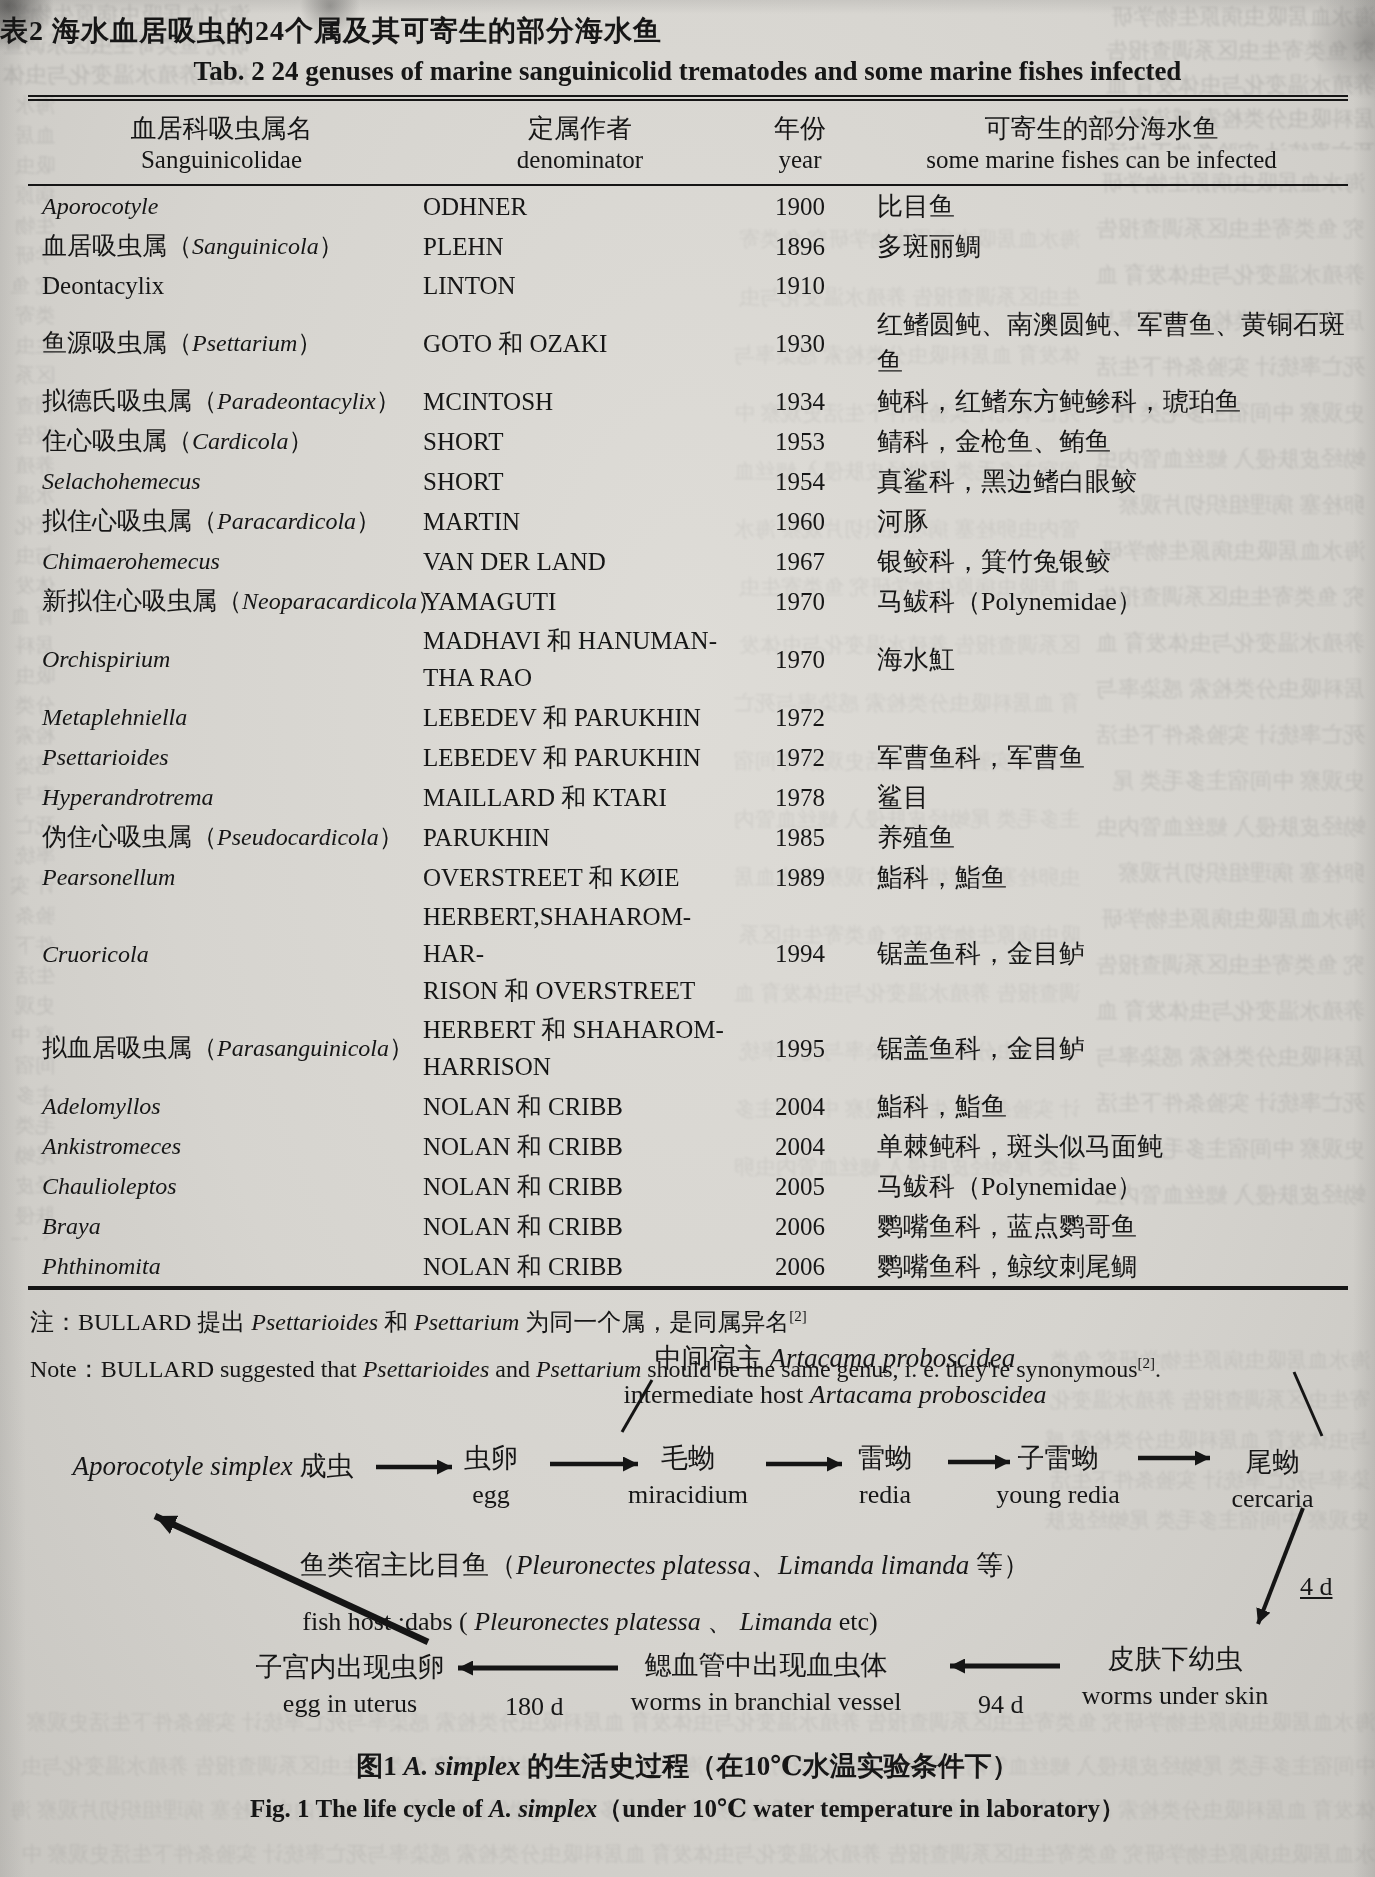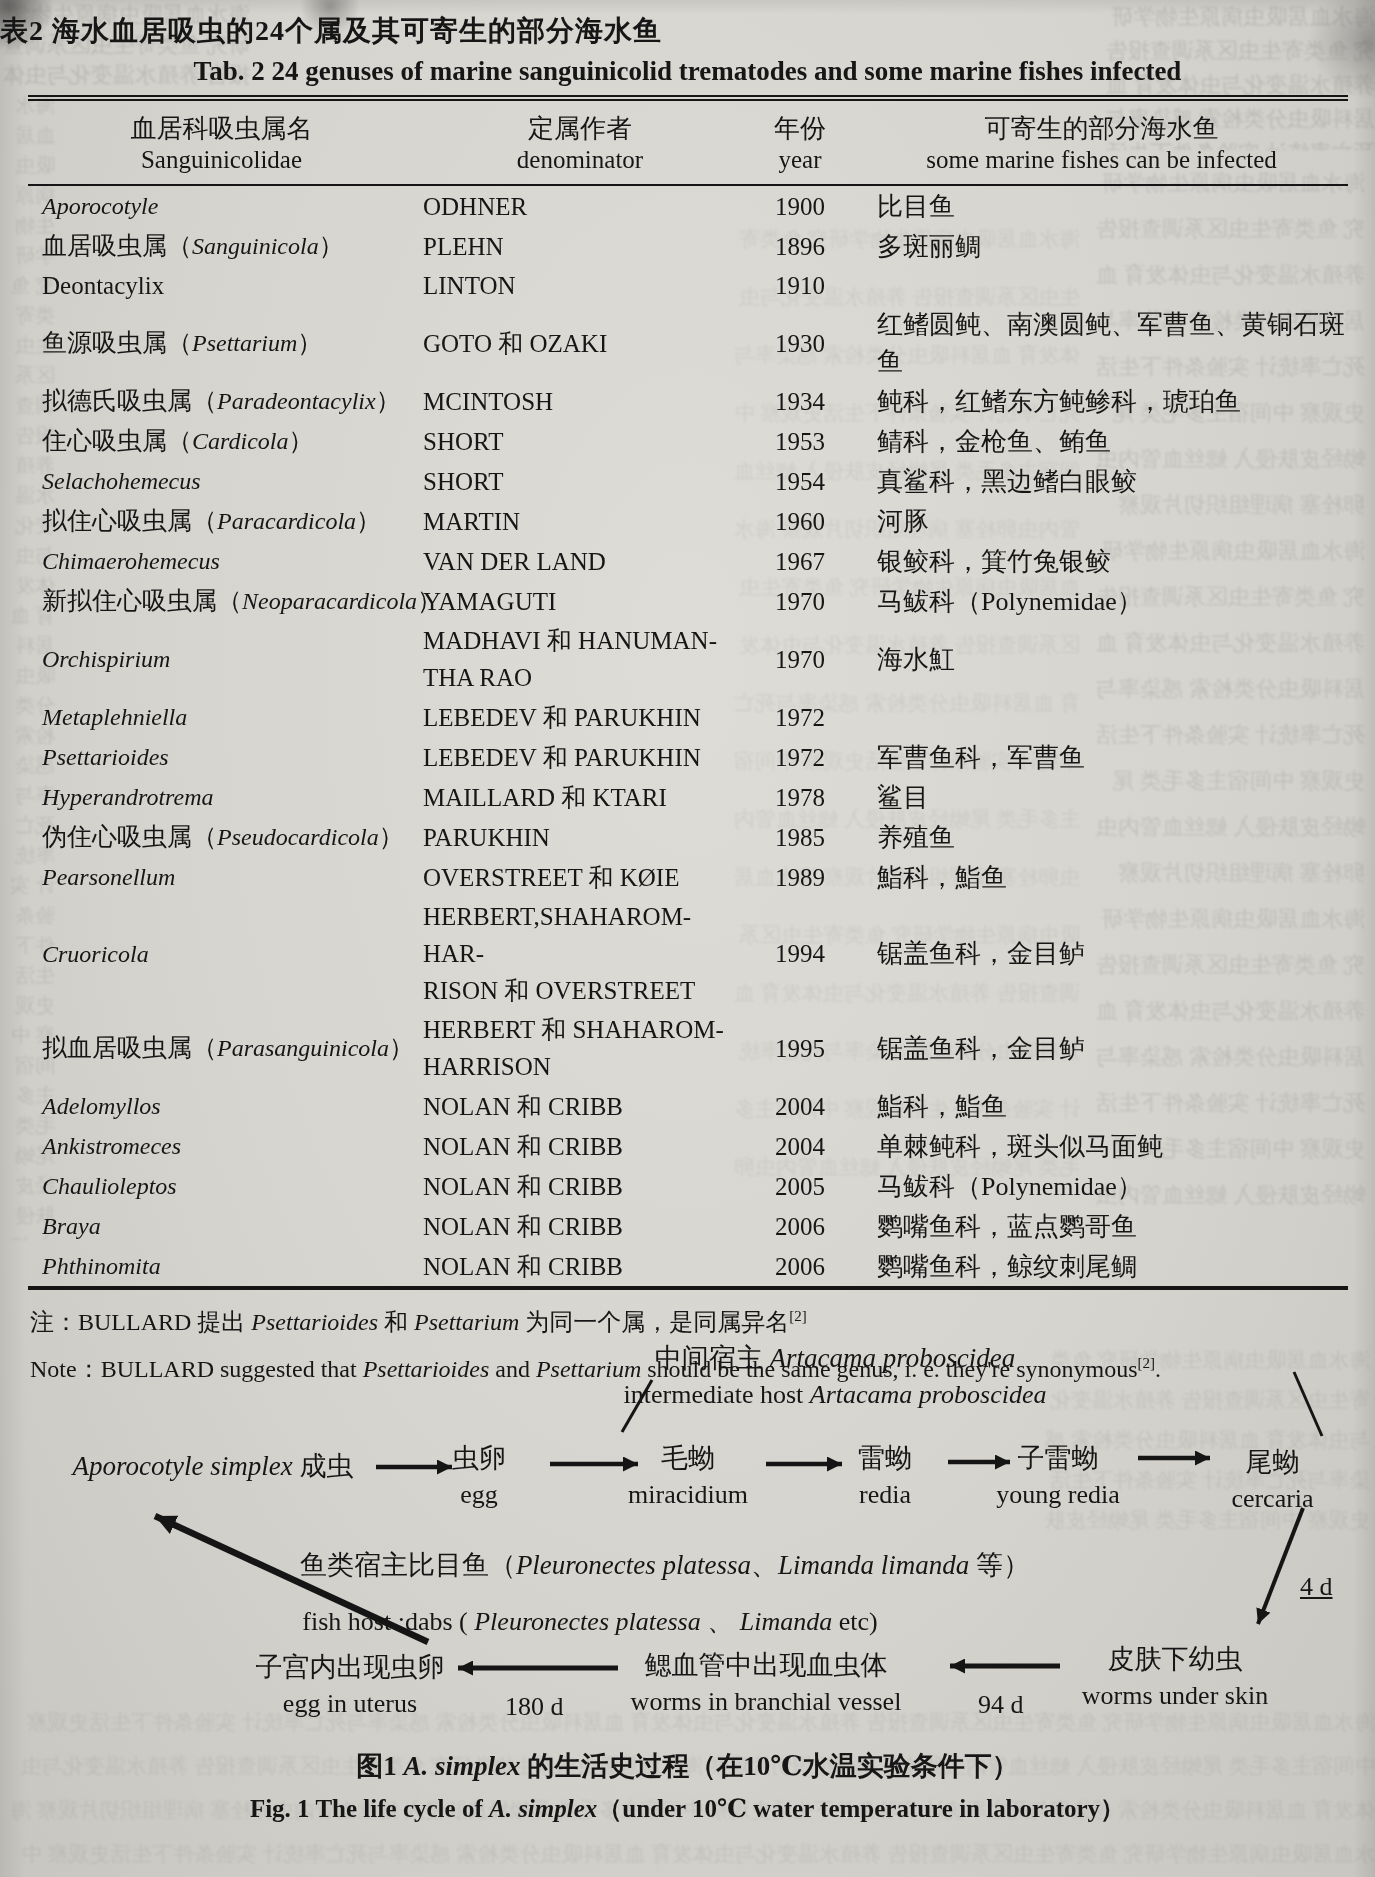--- a/index.html
+++ b/index.html
@@ -262,21 +262,21 @@
 
   <div class="layer">
     <div class="fnode" style="left:555px;top:1341px;width:560px;">
       <div class="f-cjk">中间宿主  <i>Artacama  proboscidea</i></div>
       <div class="f-en">intermediate host  <i>Artacama  proboscidea</i></div>
     </div>
 
     <div class="fnode" style="left:48px;top:1441px;width:330px;margin-top:8px;">
       <div class="f-cjk"><i>Aporocotyle simplex</i> 成虫</div>
     </div>
-    <div class="fnode" style="left:424px;top:1441px;width:110px;">
+    <div class="fnode" style="left:436px;top:1441px;width:110px;">
       <div class="f-cjk">虫卵</div>
       <div class="f-en">egg</div>
     </div>
     <div class="fnode" style="left:608px;top:1441px;width:160px;">
       <div class="f-cjk">毛蚴</div>
       <div class="f-en">miracidium</div>
     </div>
     <div class="fnode" style="left:830px;top:1441px;width:110px;">
       <div class="f-cjk">雷蚴</div>
       <div class="f-en">redia</div>

